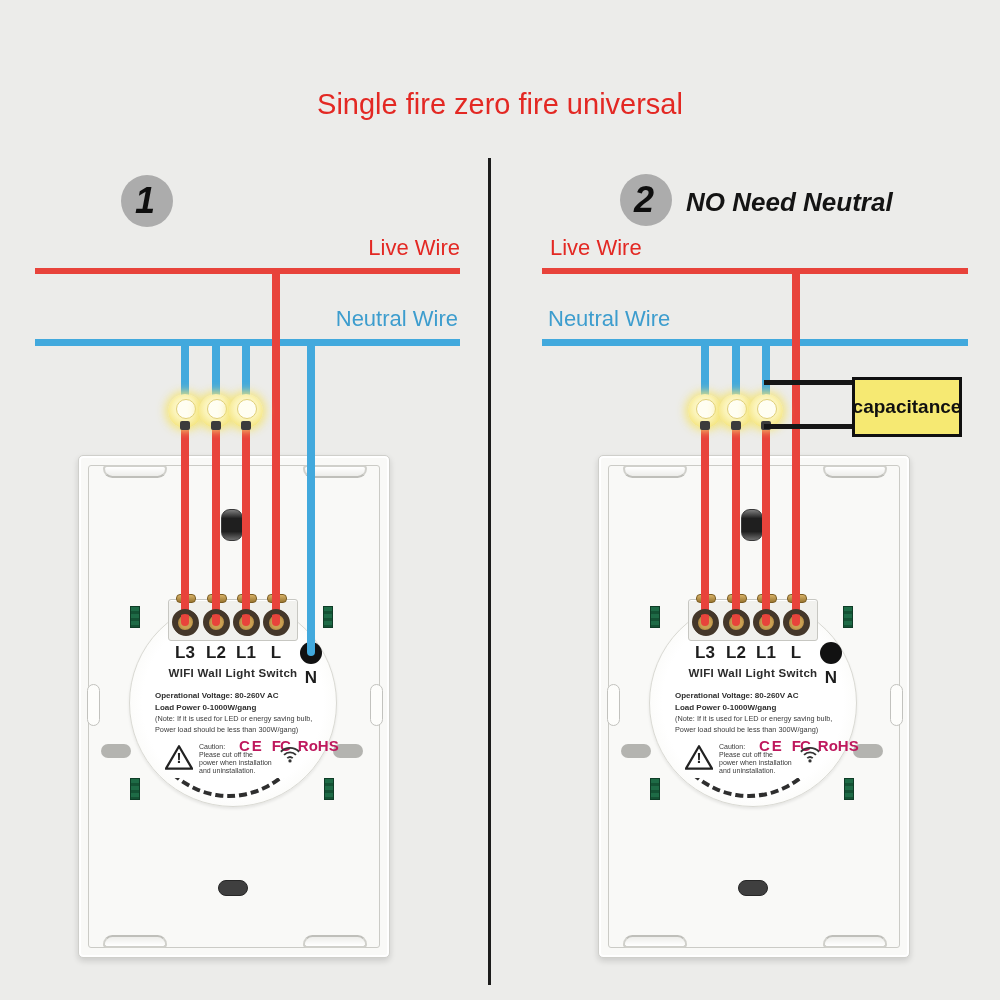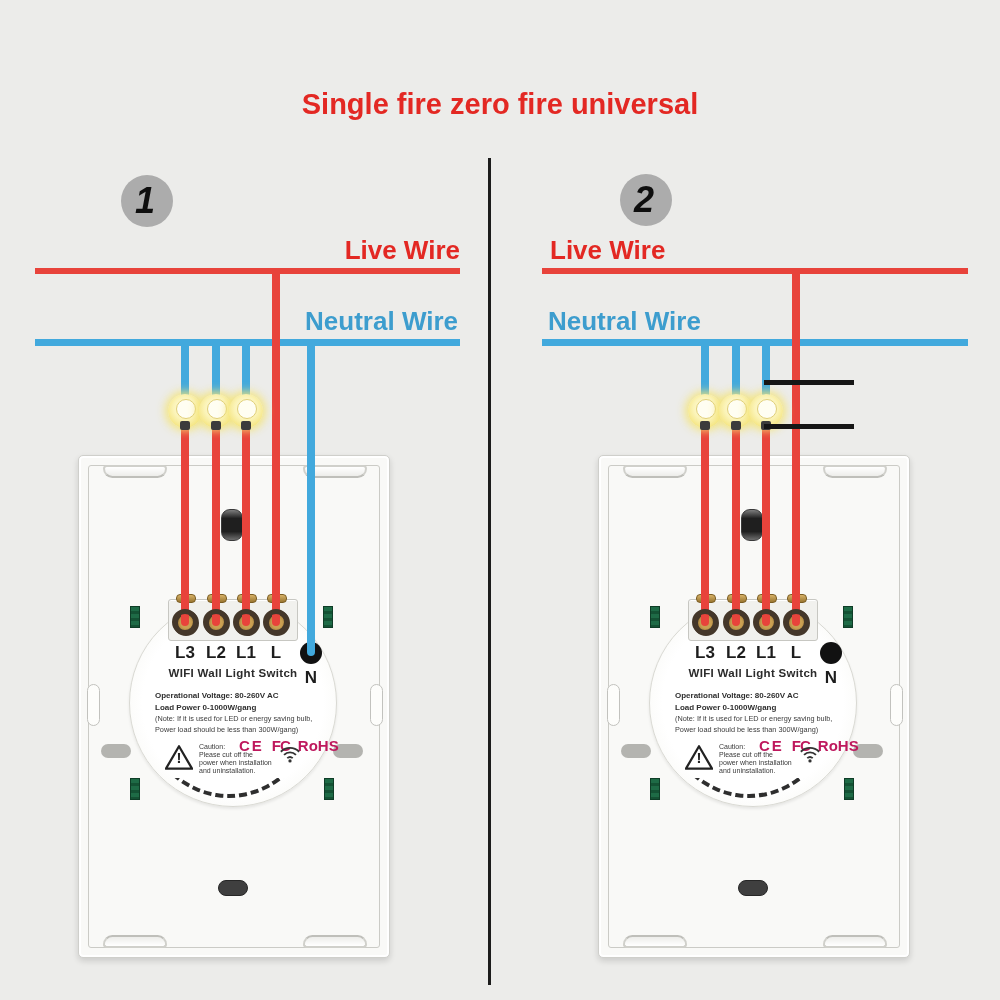--- a/index.html
+++ b/index.html
@@ -4,26 +4,26 @@
 <style>
   :root{
     --accent-red:#e32823; --wire-red:#e8433b; --wire-blue:#42a9dd; --label-blue:#3d9dce;
     --wire-black:#161616; --capacitor-fill:#f6e972; --badge-gray:#acacac; --background:#ececea;
   }
   *{margin:0;padding:0;box-sizing:border-box}
   body{font-family:"Liberation Sans",sans-serif;background:#fff}
   .page{position:relative;width:1000px;height:1000px;background:var(--background);overflow:hidden}
 
   .title{position:absolute;top:18px;left:0;width:100%;text-align:center;font-size:54px;font-weight:700;letter-spacing:-1px;color:var(--accent-red)}
-  .subtitle{position:absolute;top:88px;left:0;width:100%;text-align:center;font-size:29px;font-weight:700;color:var(--accent-red)}
+  .subtitle{position:absolute;top:88px;left:0;width:100%;text-align:center;font-size:29px;font-weight:400;color:var(--accent-red)}
   .divider{position:absolute;left:488px;top:158px;width:3px;height:827px;background:#1c1c1c}
 
   .badge{position:absolute;width:52px;height:52px;border-radius:50%;background:var(--badge-gray);display:flex;align-items:center;justify-content:center;font-size:36px;font-weight:700;font-style:italic;color:#0e0e0e;padding-right:4px}
   .heading{position:absolute;font-size:26px;font-weight:700;font-style:italic;color:#141414;white-space:nowrap}
-  .wire-label{position:absolute;font-size:26px;font-weight:700;white-space:nowrap}
+  .wire-label{position:absolute;font-size:22px;font-weight:400;white-space:nowrap}
   .wire-label.red{color:var(--accent-red)}
   .wire-label.blue{color:var(--label-blue)}
   .wire-label.right-align{text-align:right}
 
   .wire{position:absolute;z-index:3}
   .wire.red{background:var(--wire-red)}
   .wire.blue{background:var(--wire-blue)}
   .wire.black{background:var(--wire-black);z-index:6}
   .wire.v{width:8px}
   .wire.tip{border-radius:0 0 4px 4px}
@@ -171,20 +171,21 @@
     <svg class="wifi-icon" width="22" height="19" viewBox="0 0 24 20">
       <path d="M2 7 A14 14 0 0 1 22 7" stroke="#333" fill="none" stroke-width="2"></path>
       <path d="M5.5 10.5 A9 9 0 0 1 18.5 10.5" stroke="#333" fill="none" stroke-width="2"></path>
       <path d="M9 14 A4.5 4.5 0 0 1 15 14" stroke="#333" fill="none" stroke-width="2"></path>
       <circle cx="12" cy="17" r="1.8" fill="#333"></circle>
     </svg>
     <div class="bottom-pill"></div>
   </div>
 
   <div class="badge" style="left:620px;top:174px">2</div>
+  <div class="heading" style="left:686px;top:187px">NO Need Neutral</div>
 
   <div class="wire-label red" style="left:550px;top:235px">Live Wire</div>
   <div class="wire" style="left:542px;top:268px;width:426px;height:6px;background:var(--wire-red)"></div>
 
   <div class="wire-label blue" style="left:548px;top:306px">Neutral Wire</div>
   <div class="wire blue" style="left:542px;top:339px;width:426px;height:7px"></div>
 
   <div class="wire red v tip" style="left:792px;top:268px;height:358px"></div>
   <div class="wire blue v" style="left:701px;top:339px;height:60px"></div>
   <div class="wire blue v" style="left:732px;top:339px;height:60px"></div>
@@ -196,20 +197,21 @@
   <div class="bulb-base" style="left:731px;top:421px"></div>
   <div class="bulb" style="left:749px;top:394px"></div>
   <div class="bulb-base" style="left:761px;top:421px"></div>
 
   <div class="wire red v tip" style="left:701px;top:429px;height:197px"></div>
   <div class="wire red v tip" style="left:732px;top:429px;height:197px"></div>
   <div class="wire red v tip" style="left:762px;top:429px;height:197px"></div>
 
   <div class="wire black" style="left:764px;top:380px;width:90px;height:5px"></div>
   <div class="wire black" style="left:764px;top:424px;width:90px;height:5px"></div>
+  <div class="cap-box">capacitance</div>
 
   <div class="term-ring" style="left:692px;top:609px"></div>
   <div class="term-ring" style="left:723px;top:609px"></div>
   <div class="term-ring" style="left:753px;top:609px"></div>
   <div class="term-ring" style="left:783px;top:609px"></div>
 
   <div class="device" style="left:598px;top:455px">
     <div class="plate-inner"></div>
     <div class="clip" style="left:24px;top:9px"></div>
     <div class="clip" style="left:224px;top:9px"></div>

